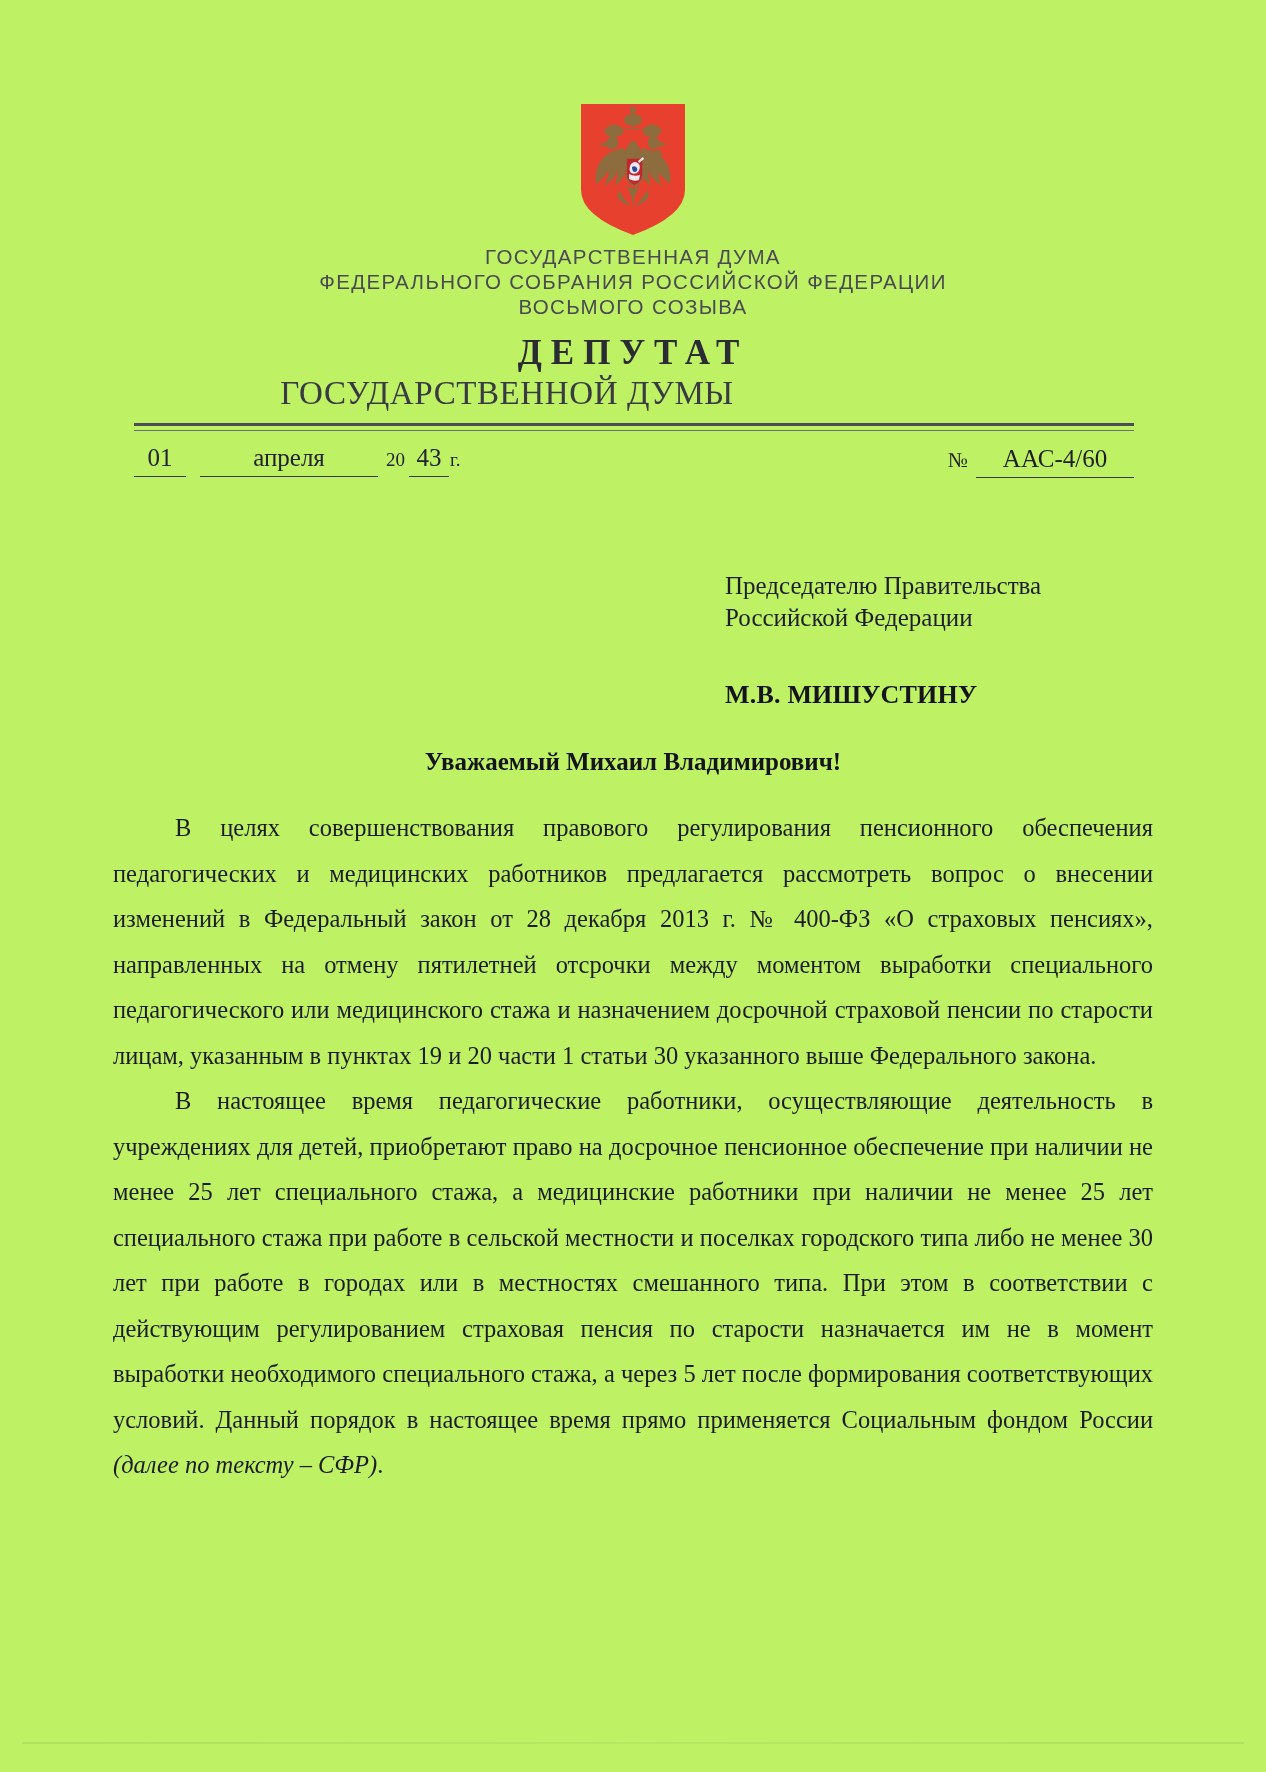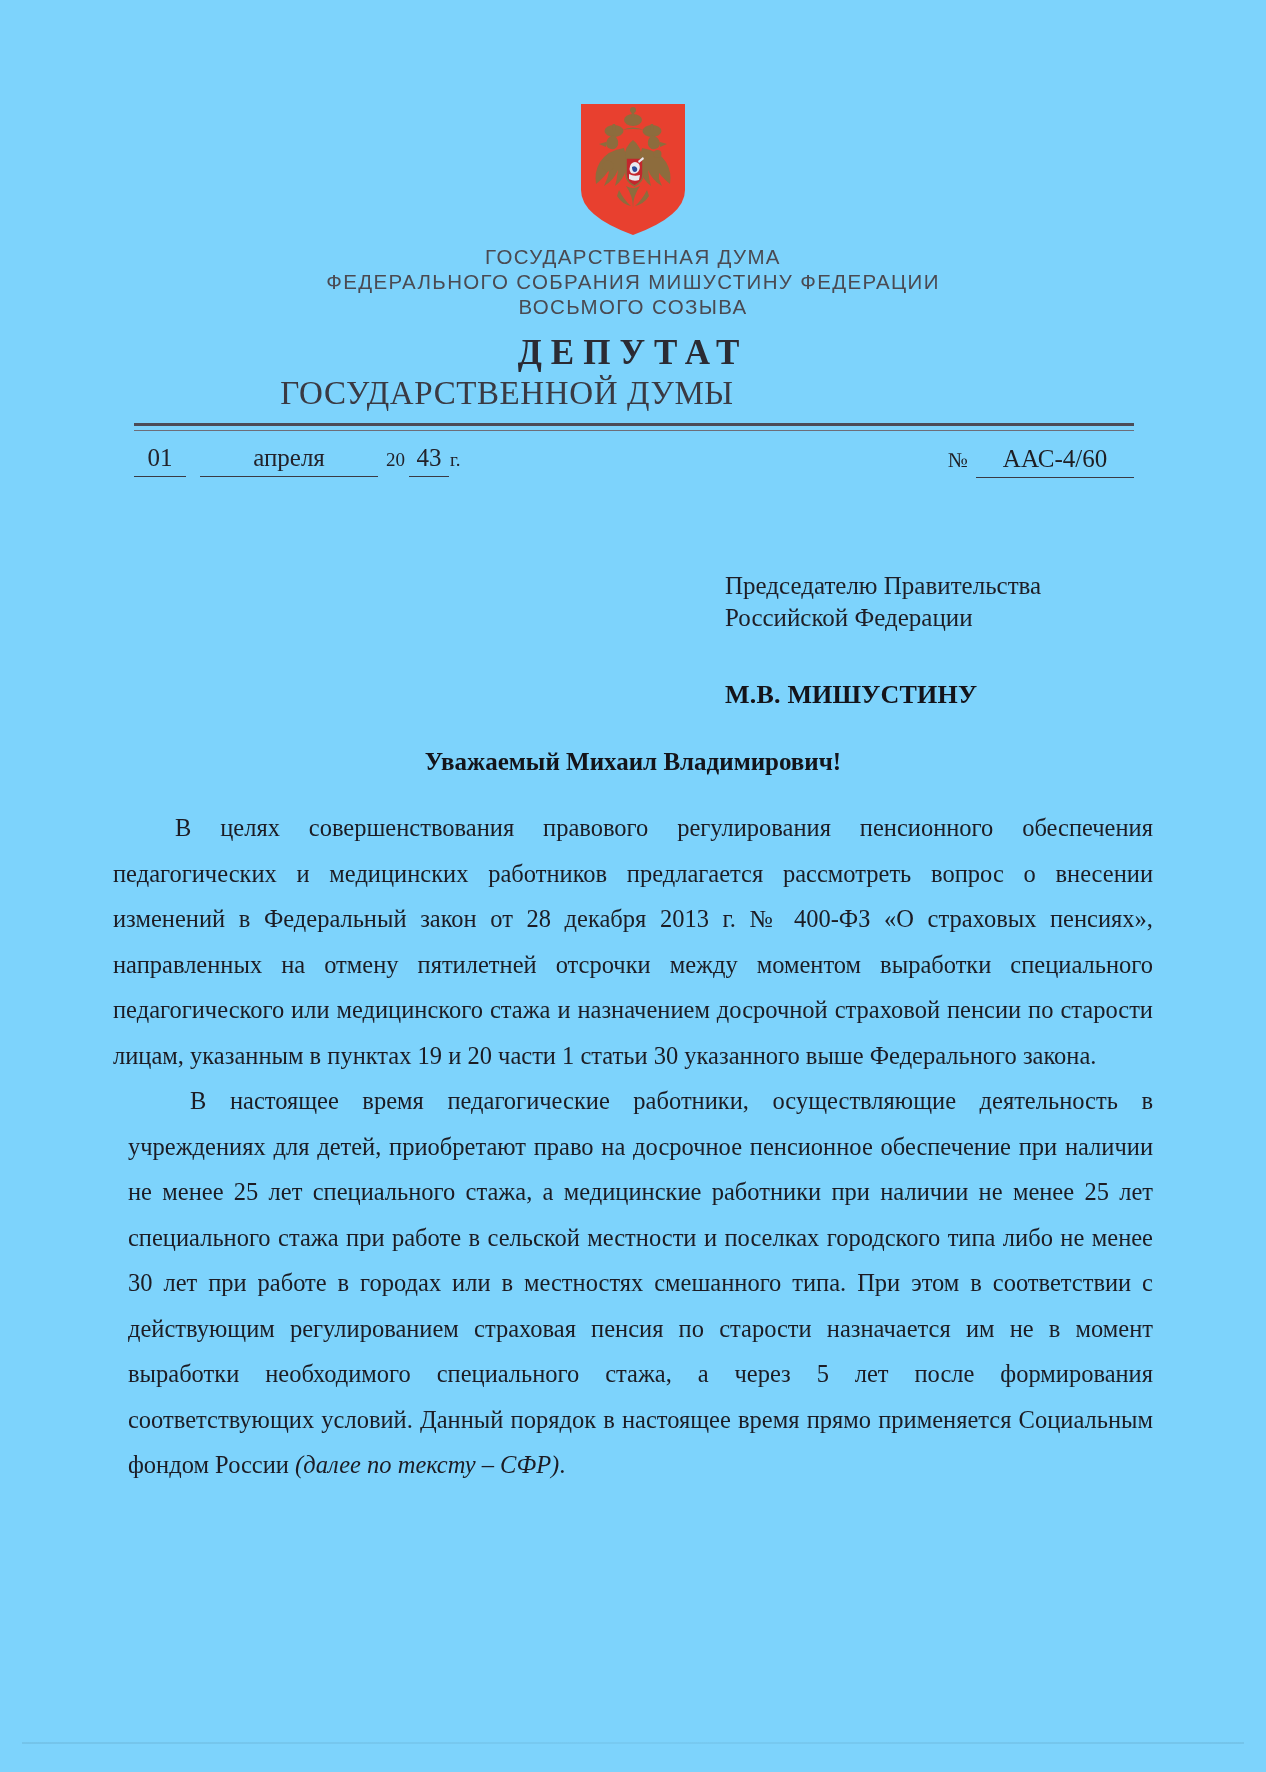--- a/index.html
+++ b/index.html
@@ -13,21 +13,21 @@
     font-family: "Liberation Serif", "DejaVu Serif", serif;
     color: #1e1e23;
     position: relative;
     overflow: hidden;
   }
 
   .page {
     position: relative;
     width: 1266px;
     height: 1772px;
-    background: #7dd3fc;
+    background: #bef264;
   }
 
   
   .emblem-wrap {
     position: absolute;
     top: 104px;
     left: 0;
     width: 1266px;
     display: flex;
     justify-content: center;
@@ -187,21 +187,21 @@
     font-size: 24.5px;
     line-height: 45.5px;
     text-align: justify;
     text-justify: inter-word;
     color: #1c1c24;
   }
   .body-text p {
     margin: 0;
     text-indent: 62px;
   }
-  .body-text p + p { margin-top: 0; margin-left: 15px; }
+  .body-text p + p { margin-top: 0; }
   .italic { font-style: italic; }
 
   
   .scan-edge {
     position: absolute;
     left: 22px;
     right: 22px;
     top: 1742px;
     height: 2px;
     background: linear-gradient(90deg, rgba(0,0,0,0.07), rgba(0,0,0,0.045), rgba(0,0,0,0.07));
@@ -265,21 +265,21 @@
           <g fill="#2a4a9c">
             <path d="M51 63 q3 -2 5 1 q1 3 -2 4 q-3 0 -3 -5 Z"></path>
           </g>
         </g>
       </svg>
     </div>
   </div>
 
   <div class="org-block">
     <div class="org-line">ГОСУДАРСТВЕННАЯ ДУМА</div>
-    <div class="org-line">ФЕДЕРАЛЬНОГО СОБРАНИЯ МИШУСТИНУ ФЕДЕРАЦИИ</div>
+    <div class="org-line">ФЕДЕРАЛЬНОГО СОБРАНИЯ РОССИЙСКОЙ ФЕДЕРАЦИИ</div>
     <div class="org-line">ВОСЬМОГО СОЗЫВА</div>
   </div>
 
   <div class="dep-title">ДЕПУТАТ</div>
   <div class="dep-sub">ГОСУДАРСТВЕННОЙ ДУМЫ</div>
 
   <div class="rule rule-thick"></div>
   <div class="rule rule-thin"></div>
 
   <div class="meta-row">

